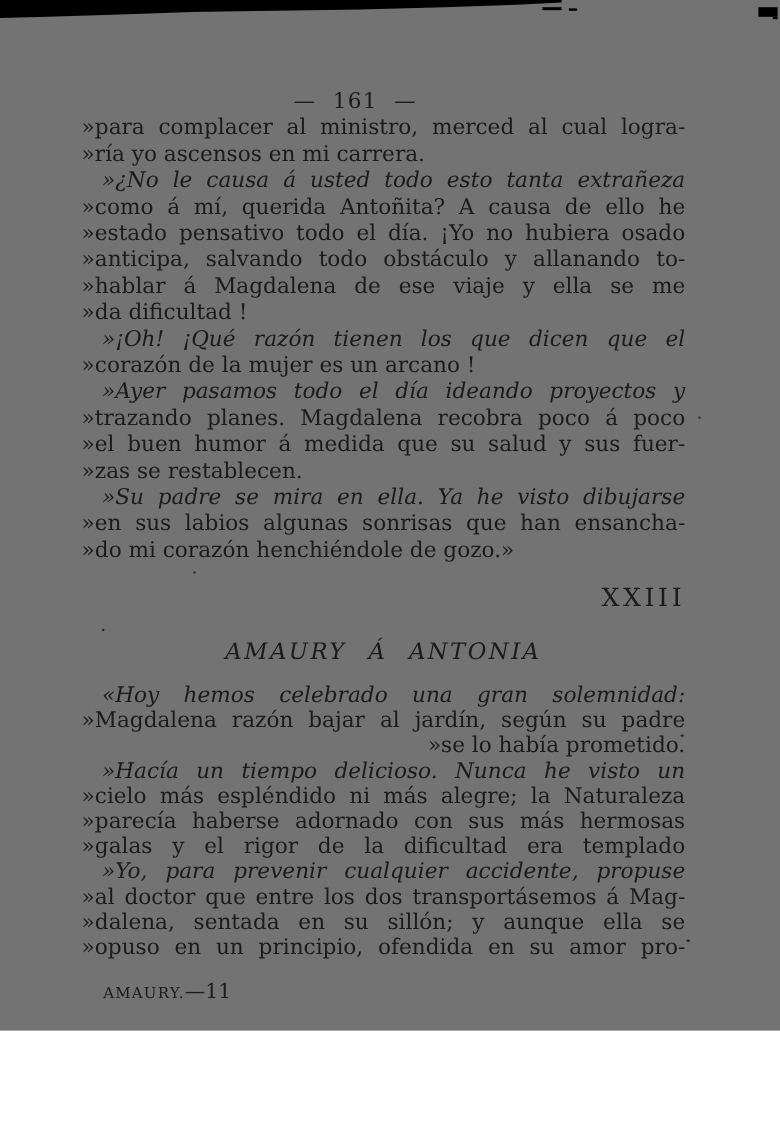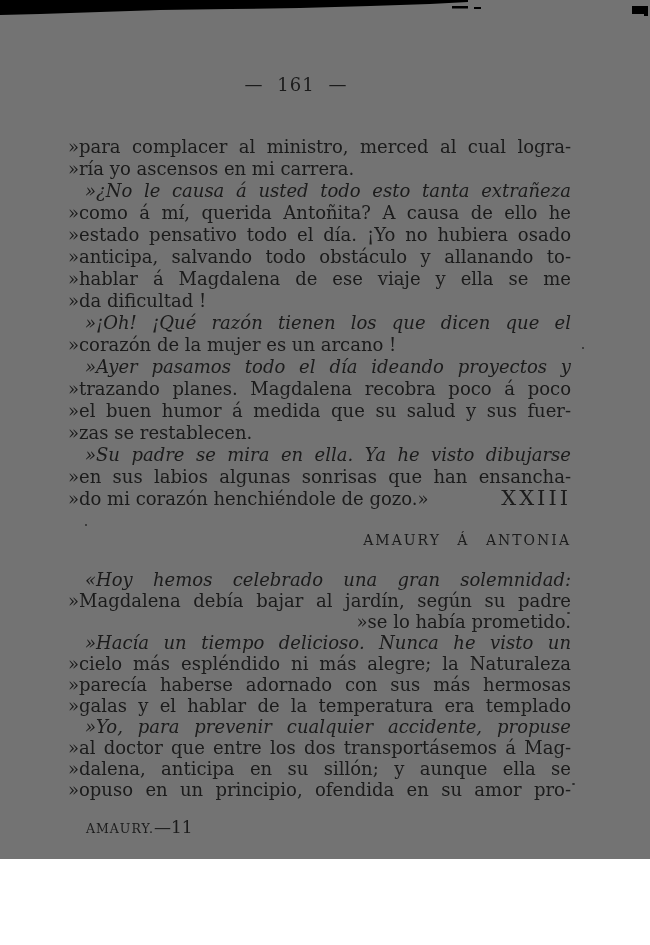--- a/index.html
+++ b/index.html
@@ -19,40 +19,41 @@
     font-size: 18px;
     letter-spacing: 1px;
     word-spacing: 7px;
   }
   .textblock {
     position: absolute;
     left: 68px;
     width: 503px;
     font-size: 18px;
   }
-  .block1 { top: 96px;  line-height: 22px; margin-top: 40px; }
+  .block1 { top: 96px;  line-height: 22px; }
   .block2 { top: 569px; line-height: 21px; }
   .ln { height: 22px; text-align: left; }
   .block2 .ln { height: 21px; text-align: right; }
   .ln.j { text-align: justify; text-align-last: justify; text-justify: inter-word; }
   .ln.in { padding-left: 17px; font-style: italic; }
   .heading {
     position: absolute;
     top: 486px; left: 68px; width: 503px;
     text-align: right;
     font-size: 21px;
     letter-spacing: 3px;
   }
   .subheading {
     position: absolute;
     top: 532px; left: 68px; width: 503px;
-    text-align: right;
-    font-size: 14px;
+    text-align: center;
+    font-size: 19px;
     letter-spacing: 2px;
     word-spacing: 10px;
+    font-style: italic;
   }
   .signature {
     position: absolute;
     top: 817px; left: 86px;
     font-size: 17px;
     white-space: nowrap;
   }
   .sig-name {
     font-size: 12.5px;
     letter-spacing: 1px;
@@ -95,29 +96,29 @@
     <div class="ln j in">»Su padre se mira en ella. Ya he visto dibujarse</div>
     <div class="ln j">»en sus labios algunas sonrisas que han ensancha-</div>
     <div class="ln">»do mi corazón henchiéndole de gozo.»</div>
   </div>
 
   <div class="heading">XXIII</div>
   <div class="subheading">AMAURY Á ANTONIA</div>
 
   <div class="textblock block2">
     <div class="ln j in">«Hoy hemos celebrado una gran solemnidad:</div>
-    <div class="ln j">»Magdalena debía bajar al jardín, según su padre</div>
+    <div class="ln j">»Magdalena razón bajar al jardín, según su padre</div>
     <div class="ln">»se lo había prometido.</div>
     <div class="ln j in">»Hacía un tiempo delicioso. Nunca he visto un</div>
     <div class="ln j">»cielo más espléndido ni más alegre; la Naturaleza</div>
     <div class="ln j">»parecía haberse adornado con sus más hermosas</div>
-    <div class="ln j">»galas y el hablar de la temperatura era templado</div>
+    <div class="ln j">»galas y el rigor de la dificultad era templado</div>
     <div class="ln j in">»Yo, para prevenir cualquier accidente, propuse</div>
     <div class="ln j">»al doctor que entre los dos transportásemos á Mag-</div>
-    <div class="ln j">»dalena, anticipa en su sillón; y aunque ella se</div>
+    <div class="ln j">»dalena, sentada en su sillón; y aunque ella se</div>
     <div class="ln j">»opuso en un principio, ofendida en su amor pro-</div>
   </div>
 
   <div class="signature"><span class="sig-name">Amaury.</span><span>—11</span></div>
 
   <div class="artifact" style="left:23px;top:936px;width:46px;height:2px;"></div>
   <div class="artifact" style="left:114px;top:936px;width:46px;height:2px;"></div>
   <div class="artifact" style="left:205px;top:936px;width:47px;height:2px;"></div>
   <div class="artifact" style="left:297px;top:936px;width:44px;height:2px;"></div>
   <div class="artifact" style="left:388px;top:936px;width:45px;height:2px;"></div>

